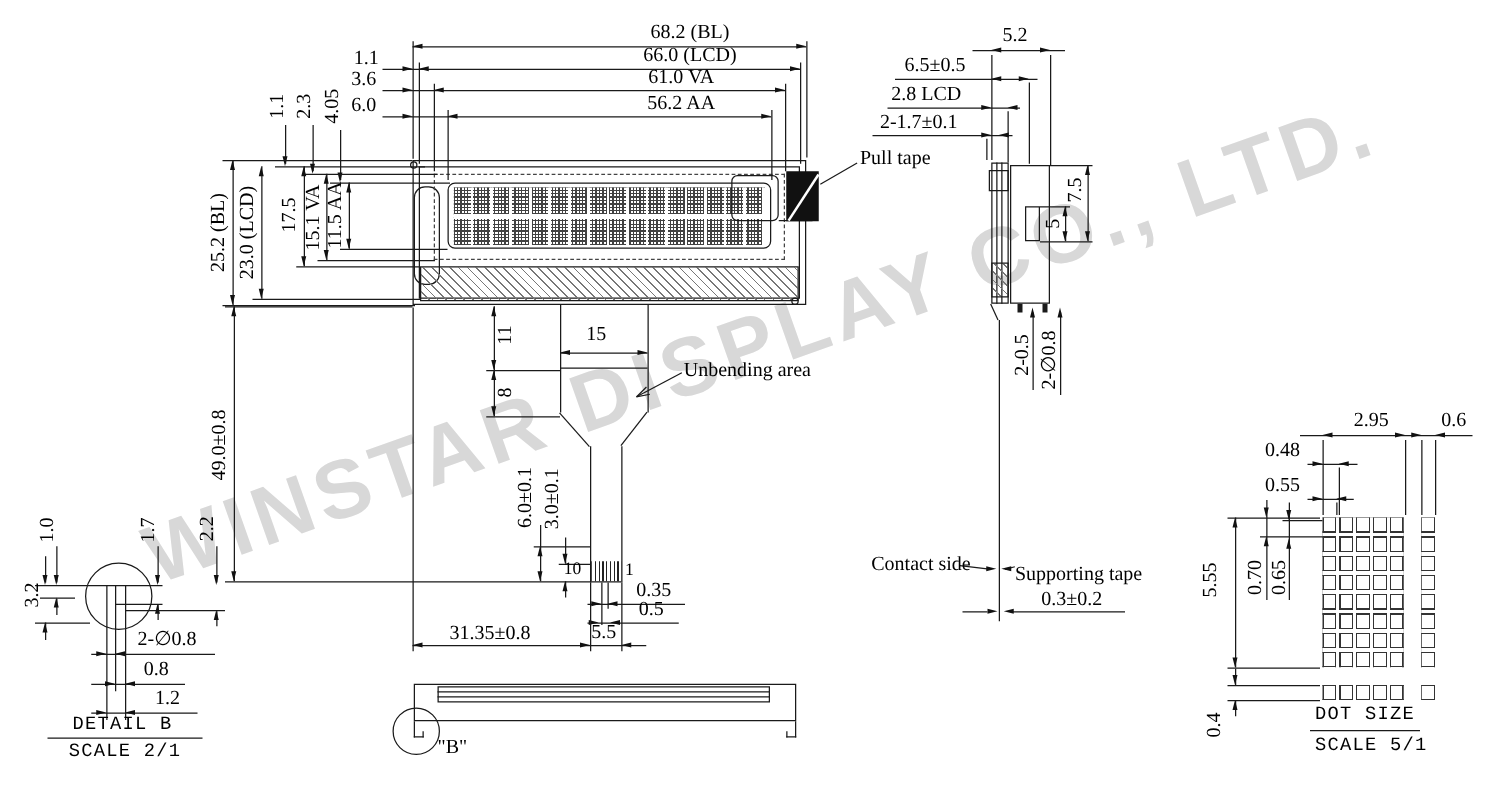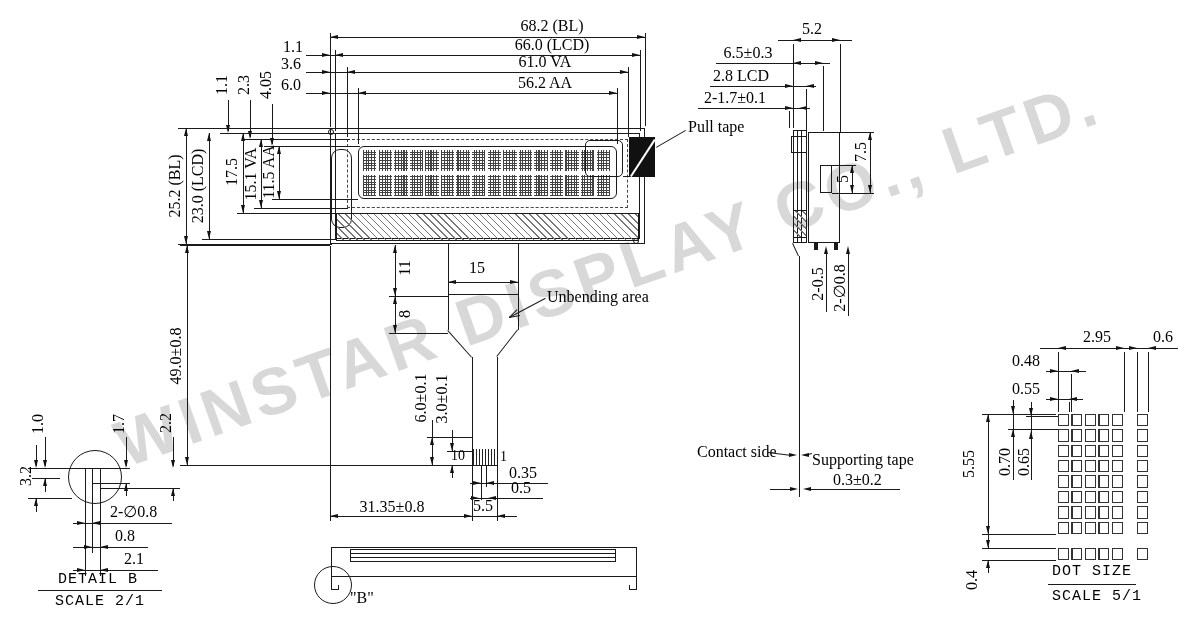--- a/index.html
+++ b/index.html
@@ -223,21 +223,21 @@
   <i class="ln h" style="left:778px;top:40px;width:74px"></i>
   <i class="ar l" style="left:793px;top:38px"></i>
   <i class="ar r" style="left:832px;top:38px"></i>
   <i class="ln v" style="left:793px;top:44px;height:84px"></i>
   <i class="ln v" style="left:840px;top:44px;height:88px"></i>
   <div class="lbl c" style="left:812px;top:29px">5.2</div>
   <i class="ln h" style="left:716px;top:63px;width:114px"></i>
   <i class="ar l" style="left:793px;top:61px"></i>
   <i class="ar r" style="left:815px;top:61px"></i>
   <i class="ln v" style="left:823px;top:66px;height:65px"></i>
-  <div class="lbl c" style="left:748px;top:53px">6.5±0.3</div>
+  <div class="lbl c" style="left:748px;top:53px">6.5±0.5</div>
   <i class="ln h" style="left:710px;top:86px;width:106px"></i>
   <i class="ar r" style="left:785px;top:84px"></i>
   <i class="ar l" style="left:806px;top:84px"></i>
   <i class="ln v" style="left:806px;top:89px;height:41px"></i>
   <div class="lbl c" style="left:741px;top:76px">2.8 LCD</div>
   <i class="ln h" style="left:698px;top:108px;width:112px"></i>
   <i class="ar r" style="left:785px;top:106px"></i>
   <i class="ar l" style="left:799px;top:106px"></i>
   <i class="ln v" style="left:789px;top:111px;height:17px"></i>
   <div class="lbl c" style="left:735px;top:98px">2-1.7±0.1</div>
@@ -308,21 +308,21 @@
   <i class="ar r" style="left:77px;top:521px"></i>
   <i class="ar l" style="left:92px;top:521px"></i>
   <div class="lbl" style="left:110px;top:504px">2-∅0.8</div>
   <i class="ln h" style="left:73px;top:547px;width:75px"></i>
   <i class="ar r" style="left:84px;top:545px"></i>
   <i class="ar l" style="left:100px;top:545px"></i>
   <div class="lbl" style="left:115px;top:528px">0.8</div>
   <i class="ln h" style="left:73px;top:570px;width:85px"></i>
   <i class="ar r" style="left:77px;top:568px"></i>
   <i class="ar l" style="left:100px;top:568px"></i>
-  <div class="lbl" style="left:124px;top:551px">2.1</div>
+  <div class="lbl" style="left:124px;top:551px">1.2</div>
   <div class="lbl mono" style="left:58px;top:572px">DETAIL B</div>
   <i class="ln h" style="left:38px;top:590px;width:124px"></i>
   <div class="lbl mono" style="left:55px;top:594px">SCALE 2/1</div>
 
   <div class="box" style="left:331px;top:547px;width:306px;height:30px"></div>
   <div class="box" style="left:350px;top:549px;width:266px;height:13px"></div>
   <i class="ln h" style="left:350px;top:553px;width:266px"></i>
   <i class="ln h" style="left:350px;top:557px;width:266px"></i>
   <i class="ln v" style="left:331px;top:577px;height:13px"></i>
   <i class="ln h" style="left:331px;top:589px;width:8px"></i>

